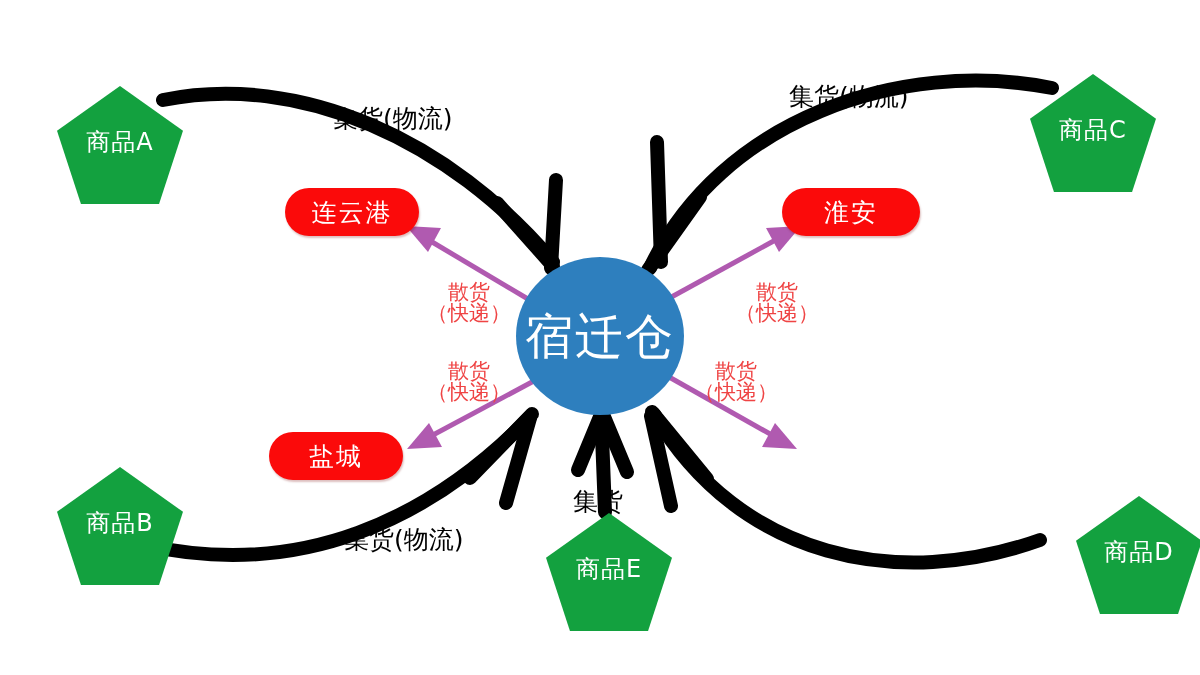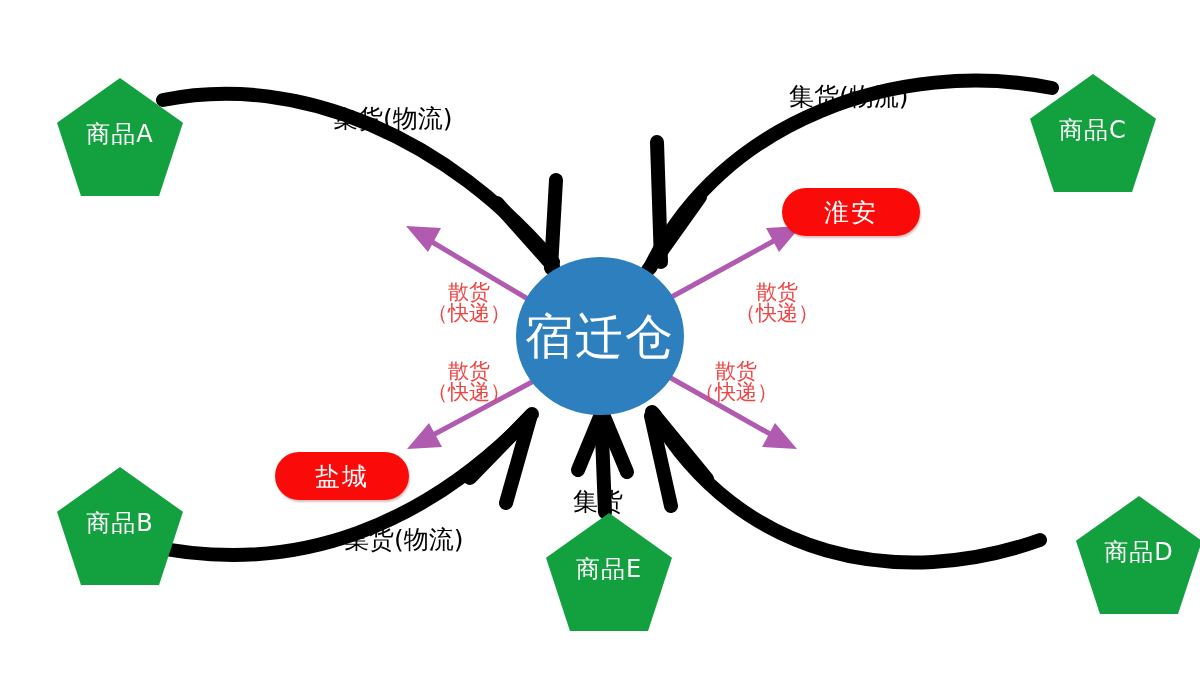--- a/index.html
+++ b/index.html
@@ -82,21 +82,21 @@
     box-shadow: 1px 2px 2px rgba(120,0,0,0.25);
   }
   .pill-label {
     color: #ffffff;
     font-size: 25px;
     letter-spacing: 2px;
     line-height: 1;
   }
   #pill-lyg { left: 285px; top: 188px; width: 134px; }
   #pill-ha  { left: 782px; top: 188px; width: 138px; }
-  #pill-yc  { left: 275px; top: 432px; width: 134px; margin-top: 20px; }
+  #pill-yc  { left: 269px; top: 432px; width: 134px; }
   #pill-xz  { left: 783px; top: 432px; width: 137px; }
 
   
   .penta {
     position: absolute;
     width: 126px;
     height: 118px;
     background: #13A13F;
     clip-path: polygon(50% 0%, 100% 38%, 81% 100%, 19% 100%, 0% 38%);
     display: flex;
@@ -104,21 +104,21 @@
     justify-content: center;
     z-index: 5;
   }
   .penta-label {
     color: #ffffff;
     font-size: 24px;
     line-height: 1;
     margin-top: -6px;
     letter-spacing: 1px;
   }
-  #penta-a { left: 57px;   top: 78px;  }
+  #penta-a { left: 57px;   top: 86px;  }
   #penta-b { left: 57px;   top: 467px; }
   #penta-c { left: 1030px; top: 74px; align-items: center;  }
   #penta-d { left: 1076px; top: 496px; justify-content: center; }
   #penta-e { left: 546px;  top: 513px; }
 
   
   .elabel {
     position: absolute;
     white-space: nowrap;
     line-height: 1.02;
@@ -190,20 +190,23 @@
       <line x1="662" y1="373" x2="786" y2="443" stroke="#B05AB0" stroke-width="5"></line>
       <polygon points="797,449 762,447 775,423" fill="#B05AB0"></polygon>
     </g>
   </svg>
 
 
   <div class="hub">
     <span class="hub-label">宿迁仓</span>
   </div>
 
+  <div class="pill" id="pill-lyg">
+    <span class="pill-label">连云港</span>
+  </div>
   <div class="pill" id="pill-ha">
     <span class="pill-label">淮安</span>
   </div>
   <div class="pill" id="pill-yc">
     <span class="pill-label">盐城</span>
   </div>
 
   <div class="penta" id="penta-a">
     <span class="penta-label">商品A</span>
   </div>

